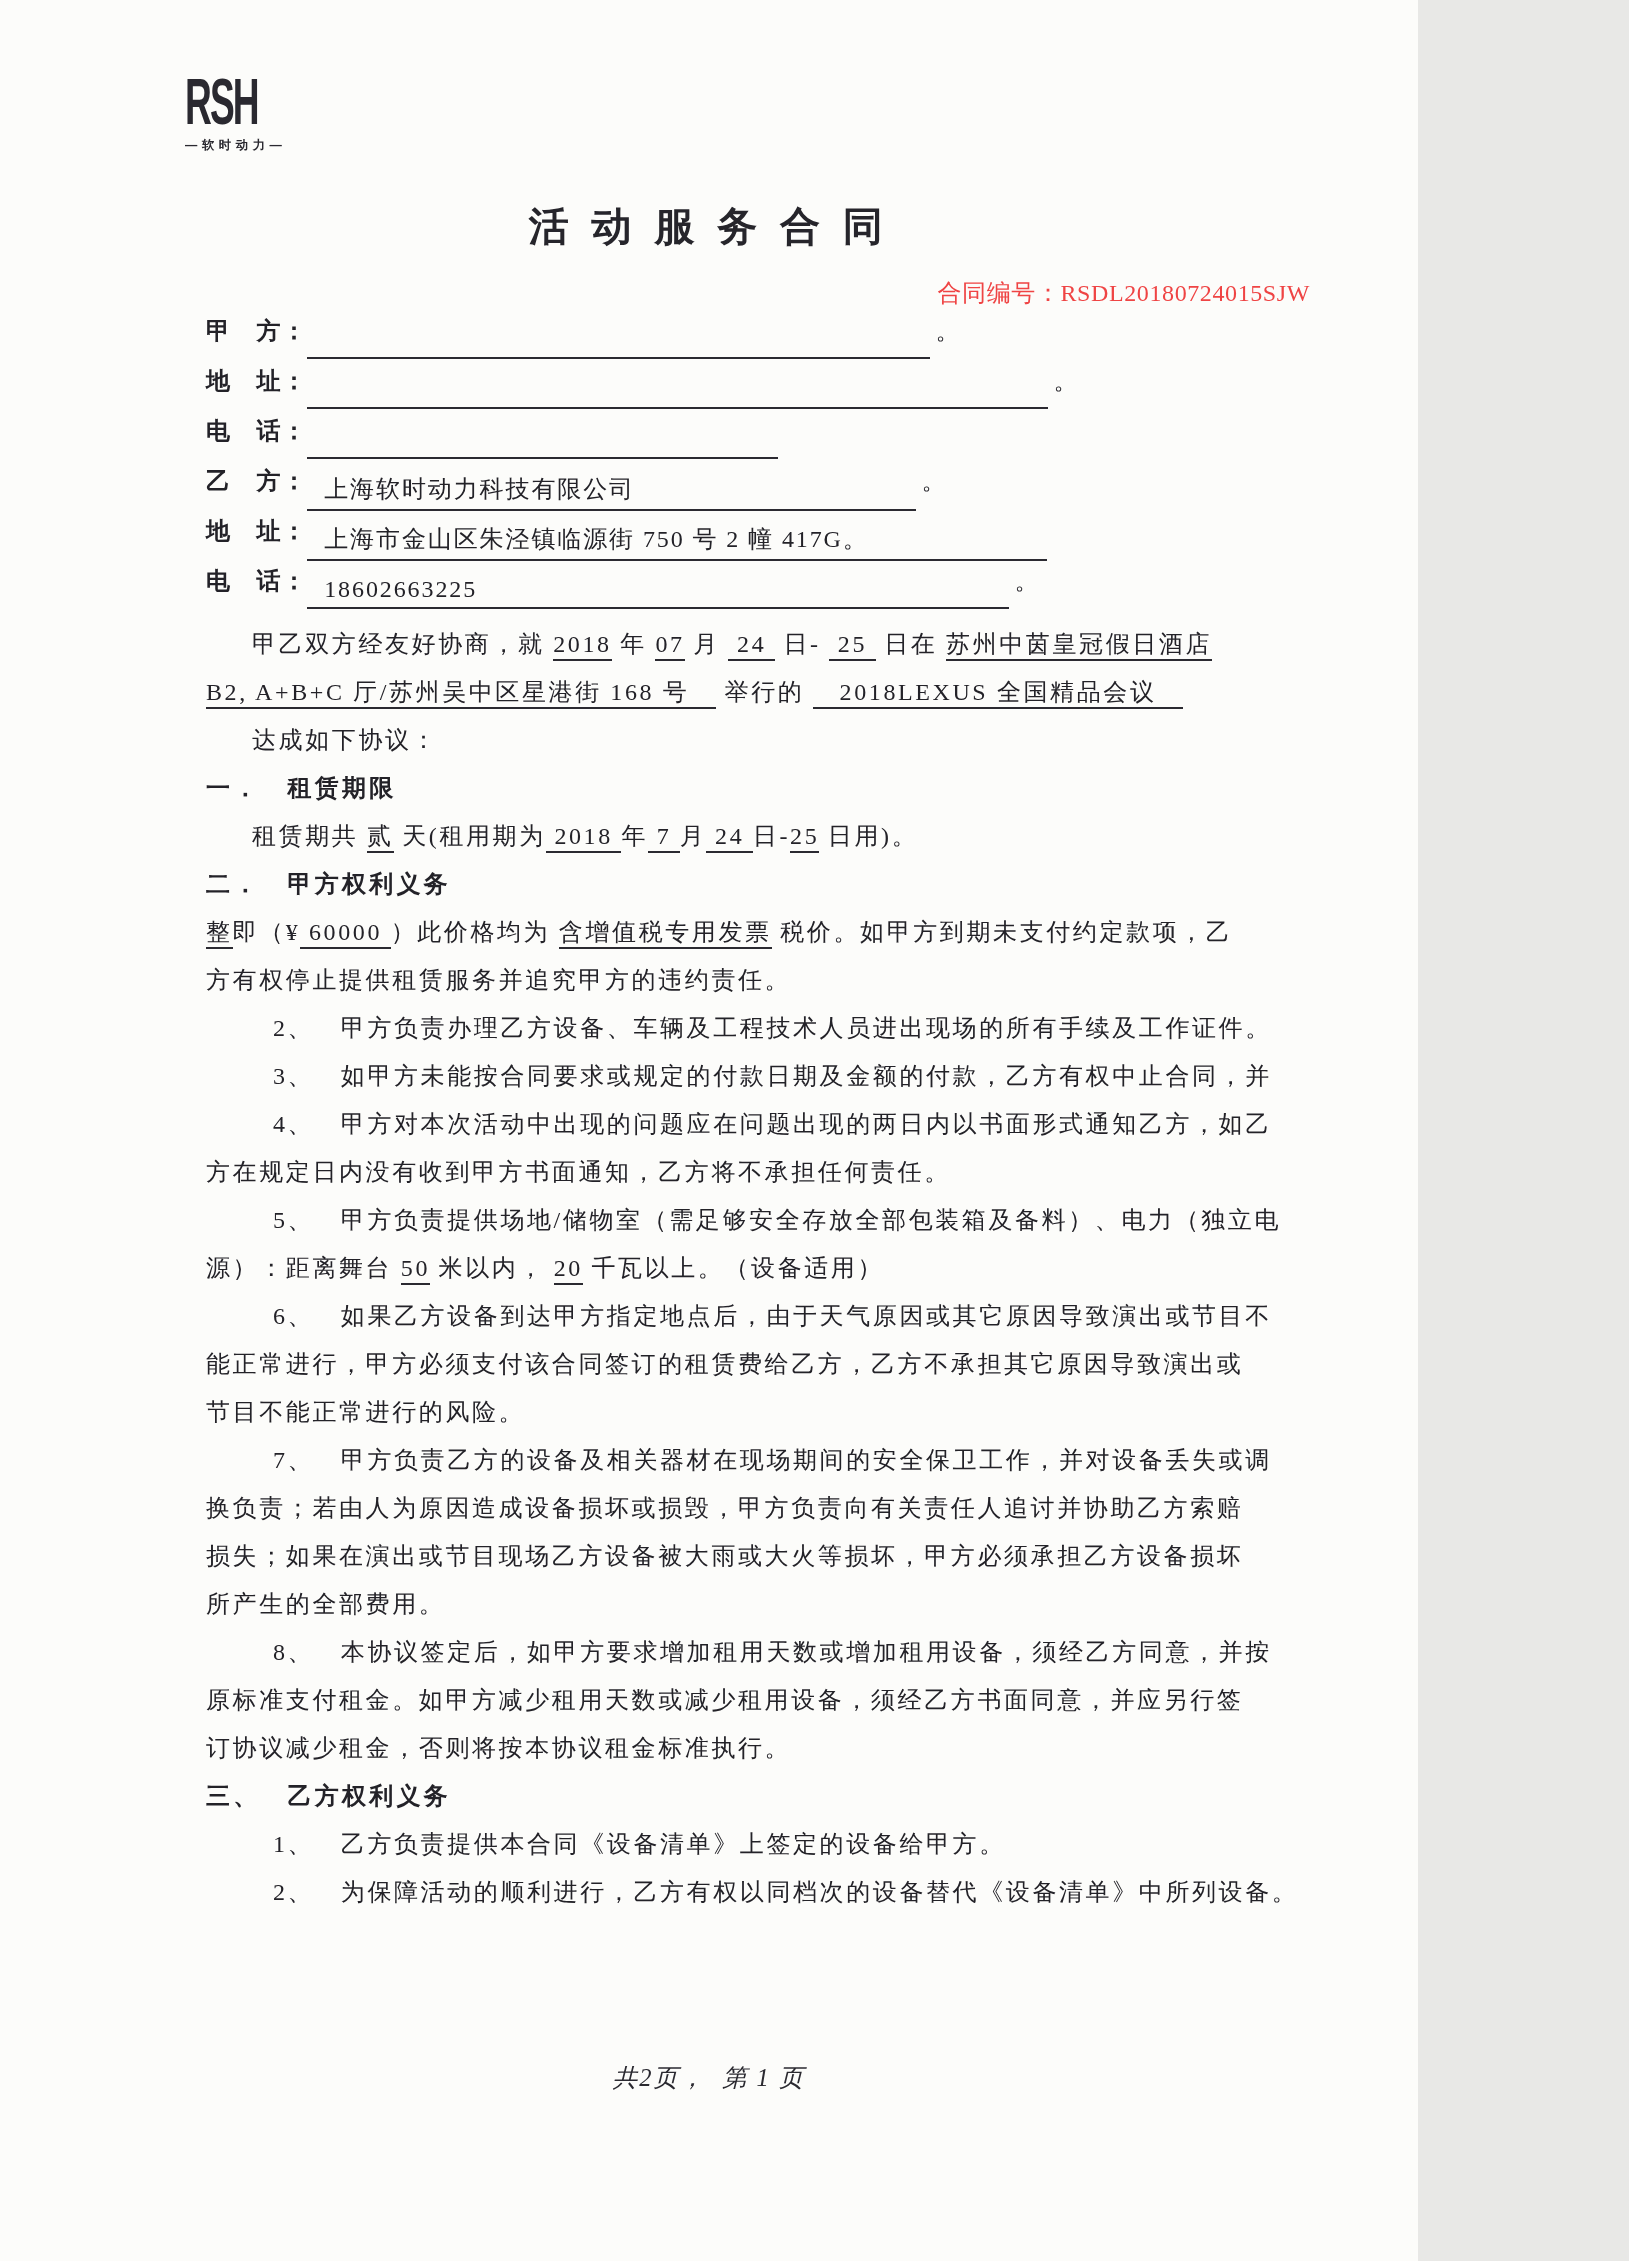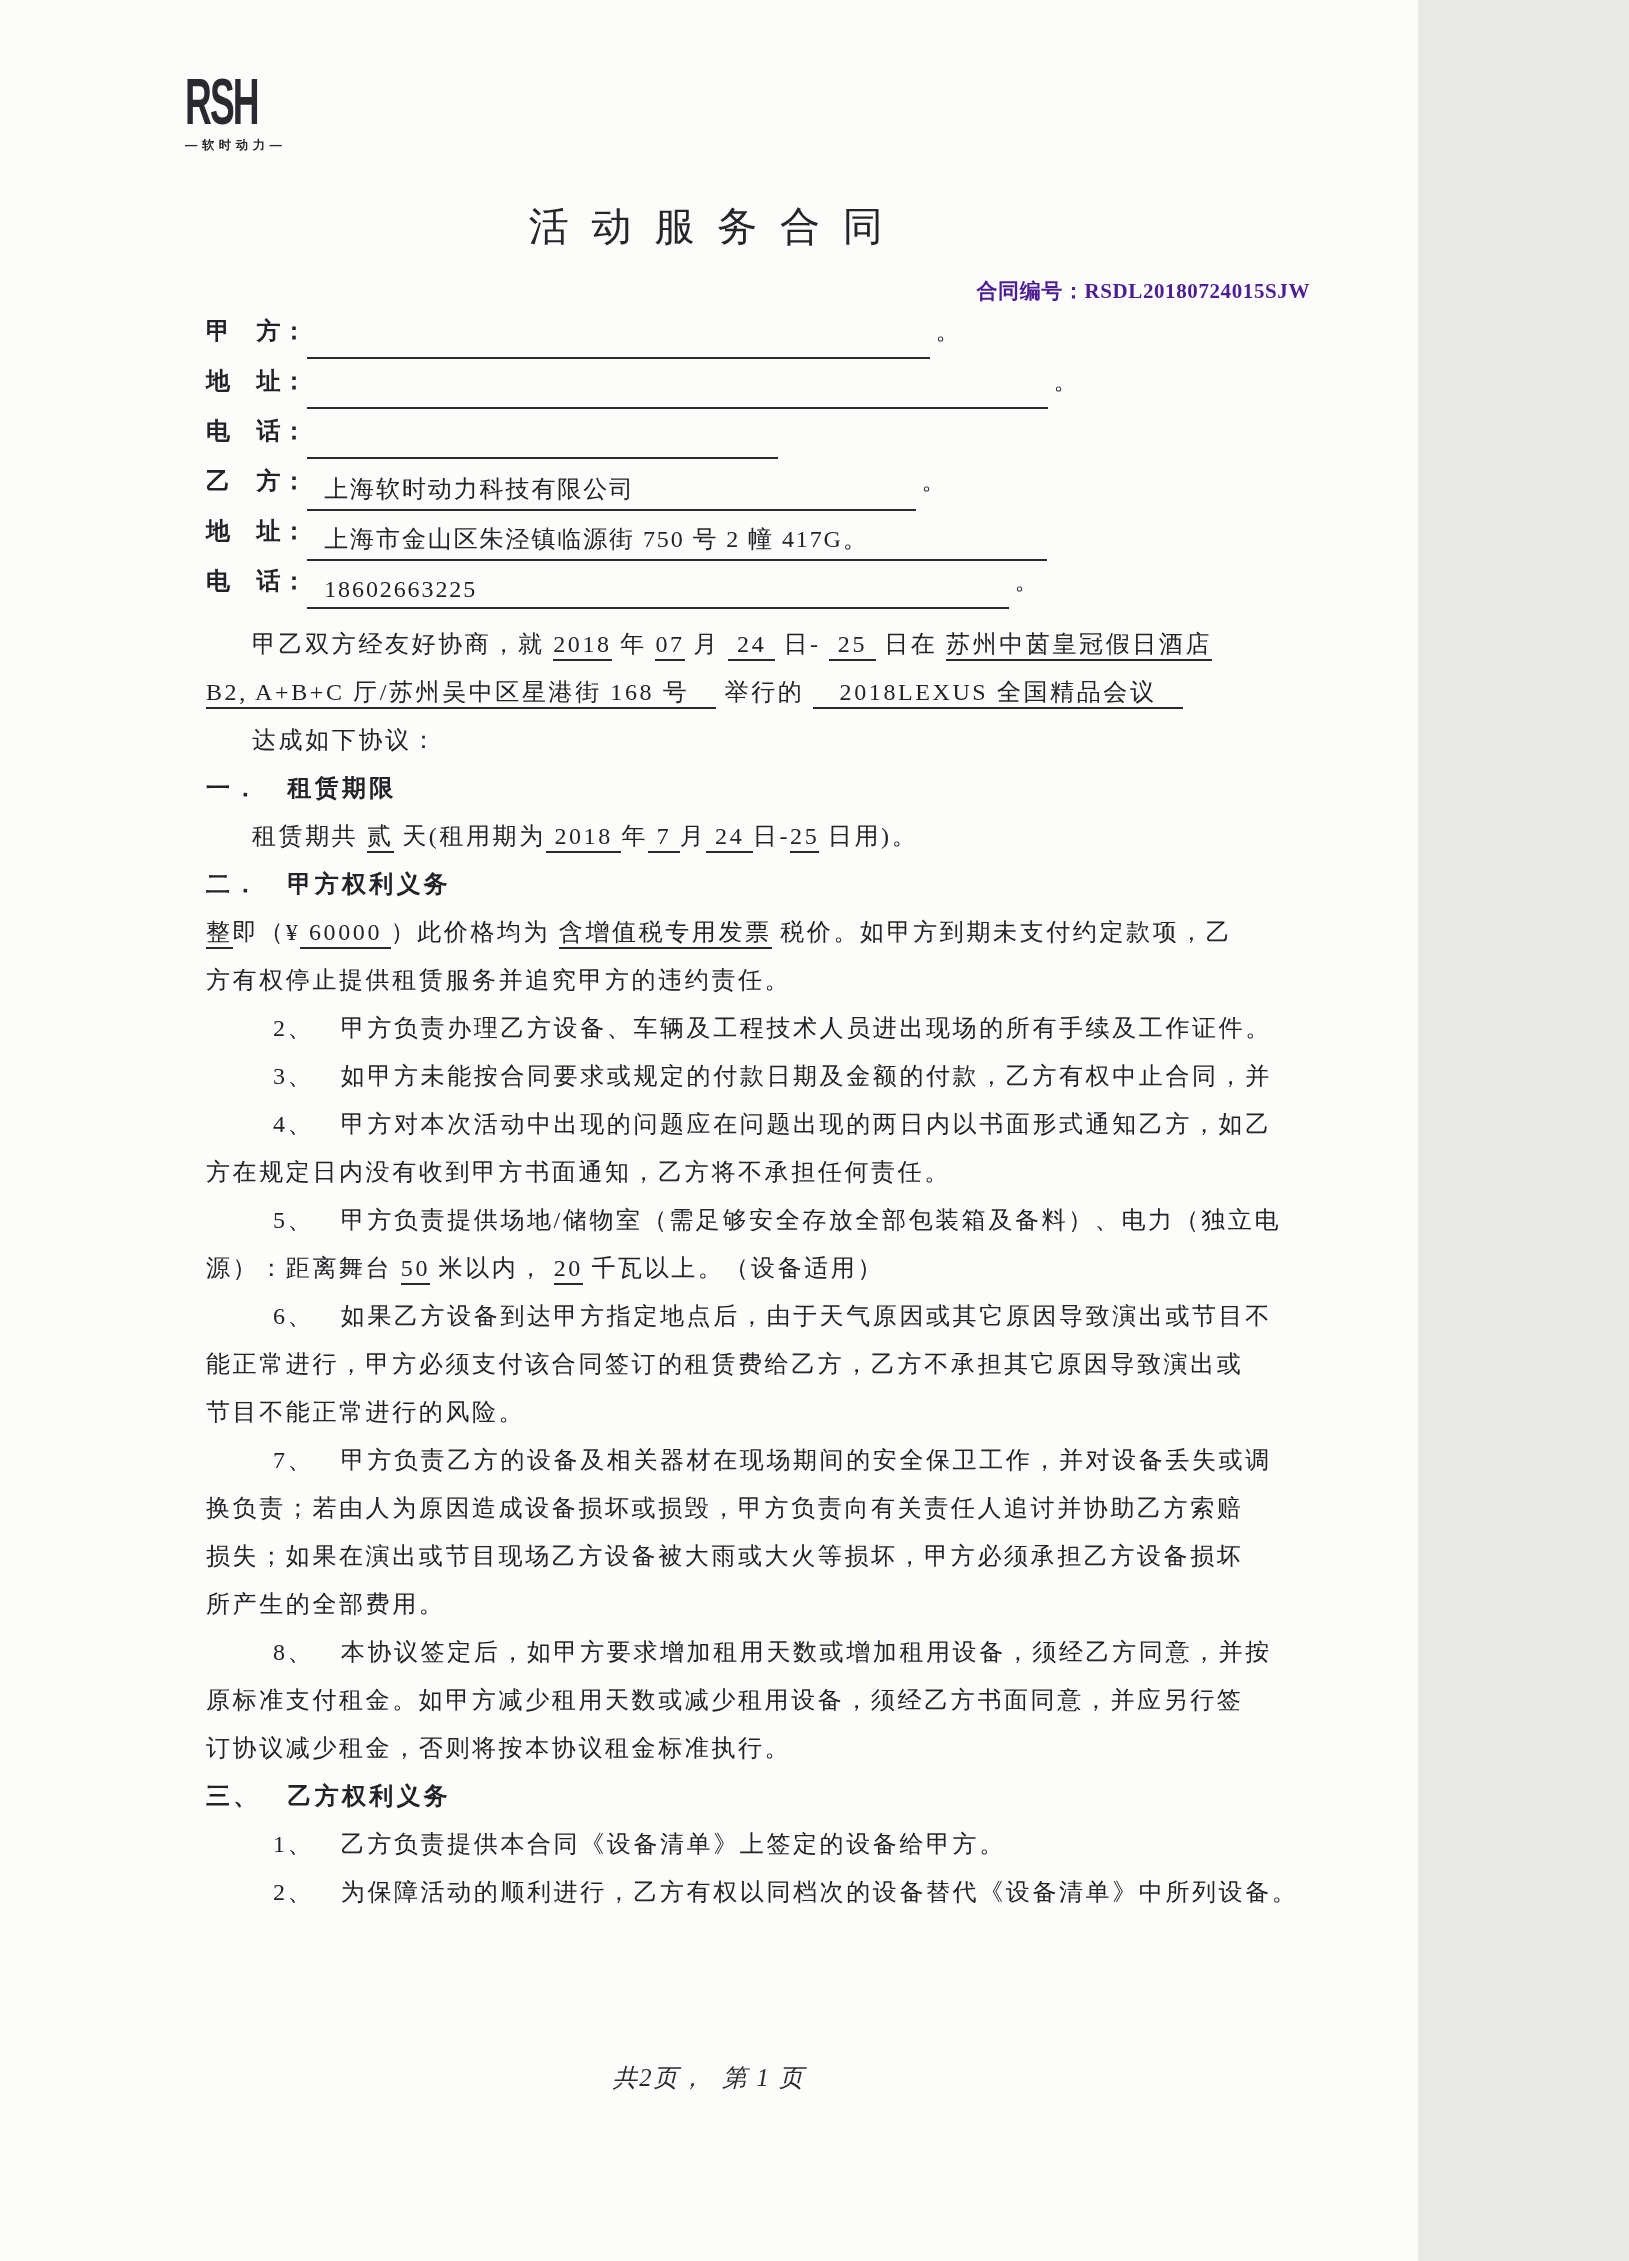--- a/index.html
+++ b/index.html
@@ -22,26 +22,26 @@
   }
   .logo-sub{
     margin-top:9px;
     font-family:"Liberation Sans","DejaVu Sans",sans-serif;
     font-weight:bold;font-size:12.3px;letter-spacing:0.6px;
     color:#2a2930;white-space:pre;
   }
   
   .doc-title{
     position:absolute;left:0;right:0;top:199px;
-    text-align:center;font-size:40px;font-weight:normal;
+    text-align:center;font-size:40px;font-weight:bold;
     letter-spacing:6.4px;white-space:pre;color:#26252b;
   }
   .contract-no{
     position:absolute;top:277px;right:108px;
-    font-size:21px;letter-spacing:0.6px;white-space:pre;color:#4c1d95;font-weight:bold;
+    font-size:24px;letter-spacing:0.6px;white-space:pre;color:#ef4444;
   }
   
   .content{position:absolute;left:206px;top:306px;width:1283px;font-size:24px;}
   
   .prow{height:50px;line-height:50px;white-space:pre;}
   .plabel{font-weight:bold;letter-spacing:1.3px;}
   .pline{
     display:inline-block;border-bottom:2.6px solid #2b2a31;
     padding-bottom:3.9px;vertical-align:-7.7px;line-height:normal;
   }

